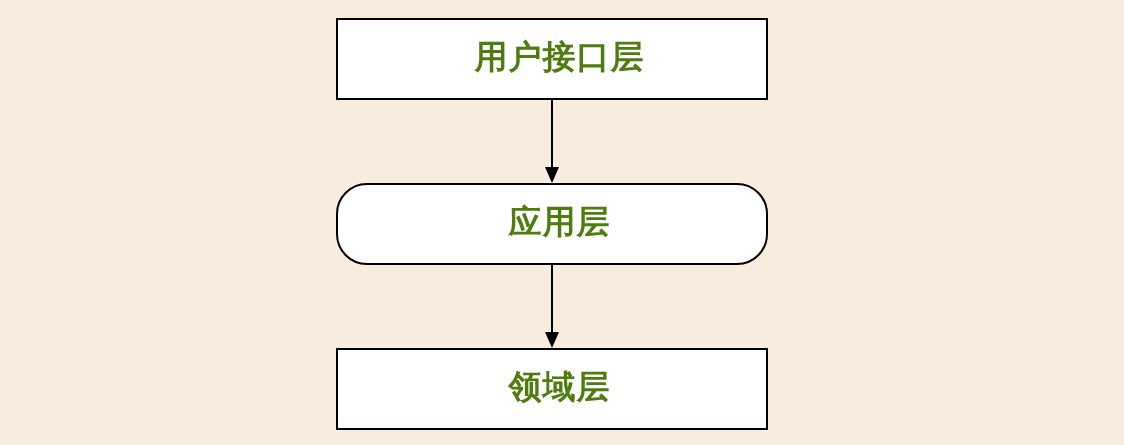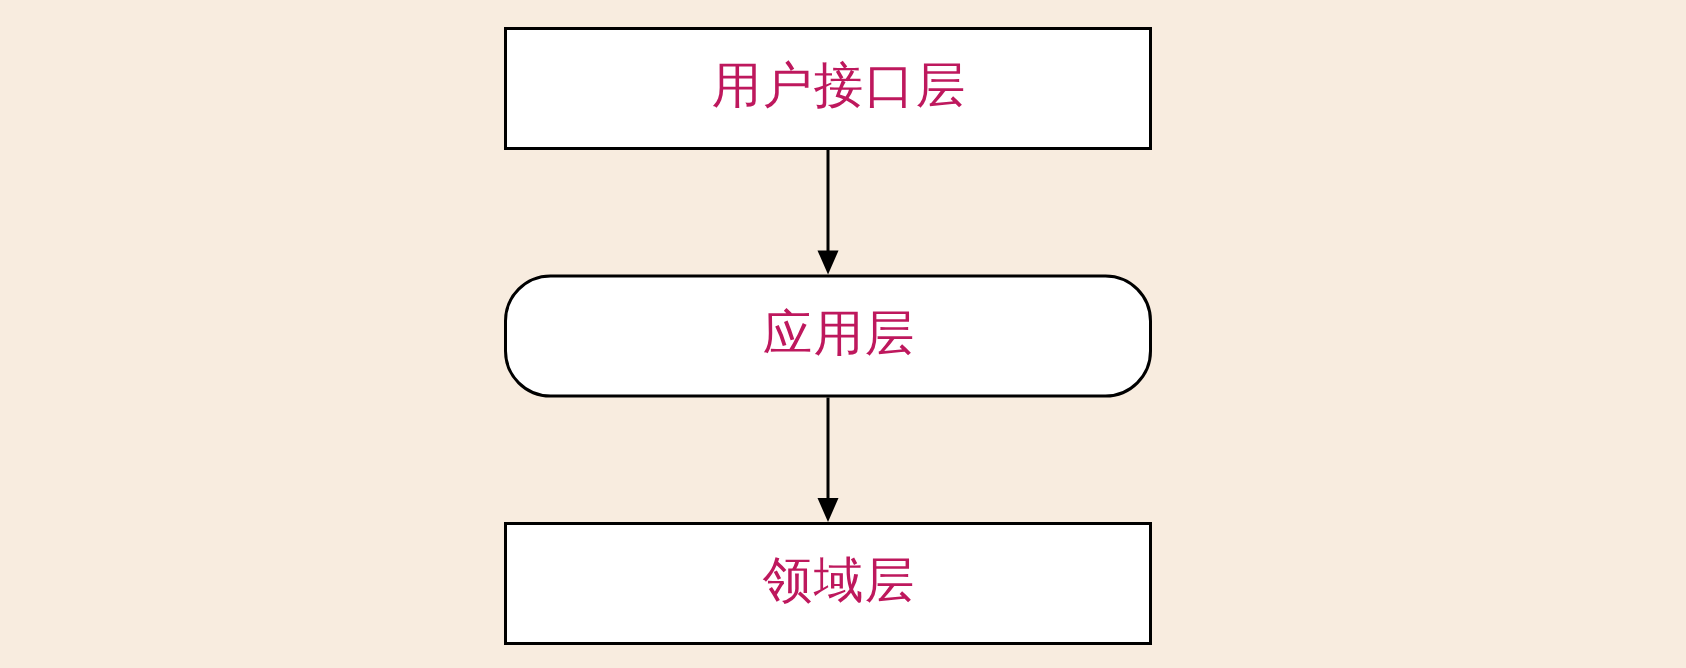--- a/index.html
+++ b/index.html
@@ -27,22 +27,22 @@
     width: 428px;
     height: 78px;
     background: #ffffff;
     border: 2px solid #000000;
     display: flex;
     align-items: center;
     justify-content: center;
   }
   .layer-box .label {
     font-size: 33px;
-    font-weight: normal;
-    color: #be185d;
+    font-weight: bold;
+    color: #4d7c0f;
     letter-spacing: 1px;
     line-height: 1;
     padding-bottom: 6px;
     margin-left: 15px;
   }
   .box-1 { top: 18px; }
   .box-2 { top: 183px; border-radius: 31px; }
   .box-3 { top: 348px; }
 
   .arrow-down {

